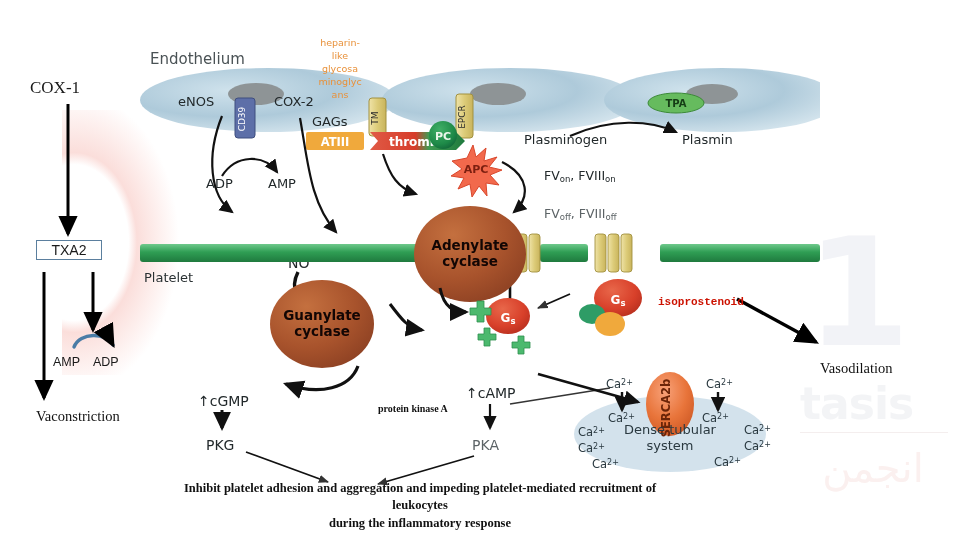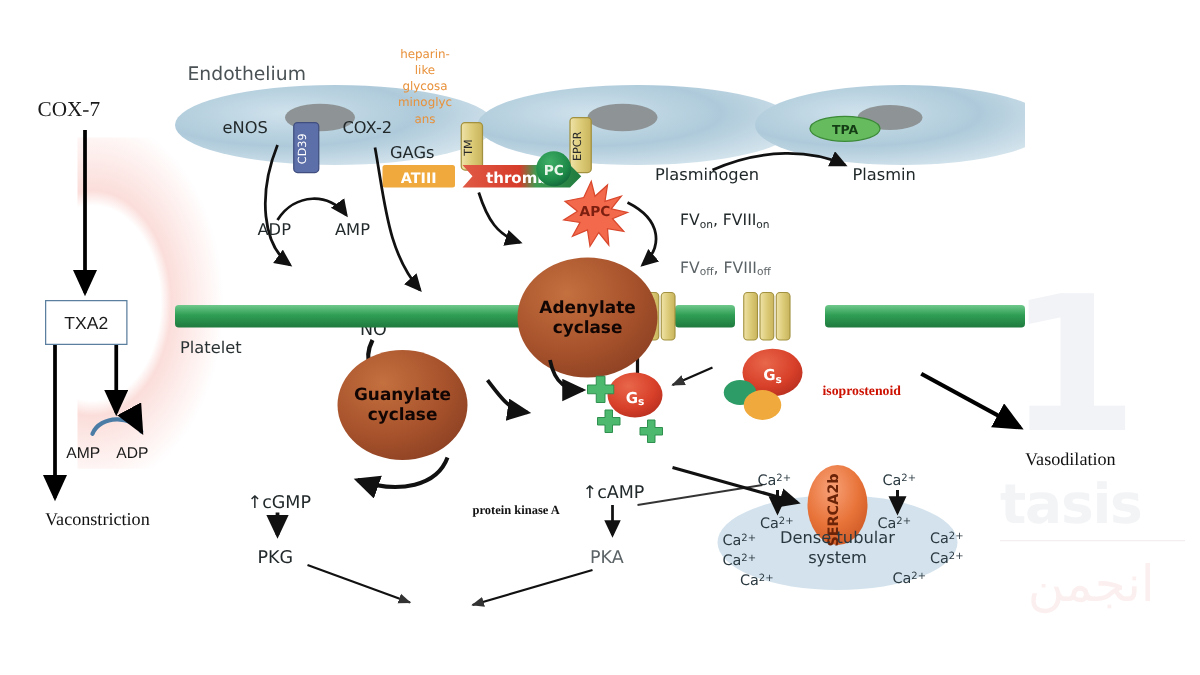--- a/index.html
+++ b/index.html
@@ -61,21 +61,21 @@
   
   .ov-text { position: absolute; white-space: nowrap; }
 
   .lbl-cox1 {
     left: 30px; top: 78px;
     font-family: "Liberation Serif", serif;
     font-size: 17px; color: #1a1a1a;
   }
   .box-txa2 {
     position: absolute; left: 36px; top: 240px;
-    width: 66px; height: 36px;
+    width: 66px; height: 20px;
     border: 1.6px solid #5b7f9e; background: #fff;
     display: flex; align-items: center; justify-content: center;
     font-family: "Liberation Sans", sans-serif;
     font-size: 14px; color: #1a1a1a;
   }
   .lbl-amp {
     left: 53px; top: 355px;
     font-family: "Liberation Sans", sans-serif;
     font-size: 12.5px; color: #1a1a1a;
   }
@@ -92,22 +92,22 @@
 
   
   .lbl-gpcr {
     left: 664px; top: 246px;
     width: 200px; text-align: center; white-space: normal;
     font-family: "Liberation Serif", serif;
     font-size: 10.5px; font-weight: 700; color: #cc1100;
     line-height: 1.18;
   }
   .lbl-isoprostenoid {
-    left: 658px; top: 307px;
-    font-family: Liberation Serif, serif;
+    left: 658px; top: 296px;
+    font-family: Liberation Mono, monospace;
     font-size: 11px; font-weight: 700; color: #cc1100; text-align: right;
   }
   .lbl-vasodilation {
     left: 820px; top: 360px;
     font-family: Liberation Serif, serif;
     font-size: 14.5px; color: #111;
   }
   .lbl-pka {
     left: 378px; top: 403px;
     font-family: "Liberation Serif", serif;
@@ -376,24 +376,29 @@
 
     <line x1="44" y1="272" x2="44" y2="398" stroke="#000" stroke-width="3" marker-end="url(#oah)"></line>
 
     <line x1="93" y1="272" x2="93" y2="330" stroke="#000" stroke-width="3" marker-end="url(#oah)"></line>
 
     <path d="M74,347 C80,332 106,332 113,345" fill="none" stroke="#4a7ca6" stroke-width="3.4" stroke-linecap="round" marker-end="url(#oah)"></path>
 
     <line x1="737" y1="299" x2="816" y2="342" stroke="#000" stroke-width="3.4" marker-end="url(#oah)"></line>
   </svg>
 
-  <div class="ov-text lbl-cox1">COX-7</div>
+  <div class="ov-text lbl-cox1">COX-1</div>
   <div class="box-txa2">TXA2</div>
   <div class="ov-text lbl-amp">AMP</div>
   <div class="ov-text lbl-adp">ADP</div>
   <div class="ov-text lbl-vasoconstriction">Vaconstriction</div>
 
   <div class="ov-text lbl-isoprostenoid">isoprostenoid</div>
   <div class="ov-text lbl-vasodilation">Vasodilation</div>
   <div class="ov-text lbl-pka">protein kinase A</div>
 
+  <div class="caption">
+    <div>Inhibit platelet adhesion and aggregation and impeding platelet-mediated recruitment of</div>
+    <div>leukocytes</div>
+    <div>during the inflammatory response</div>
+  </div>
 
 </div>
 
 </body></html>

